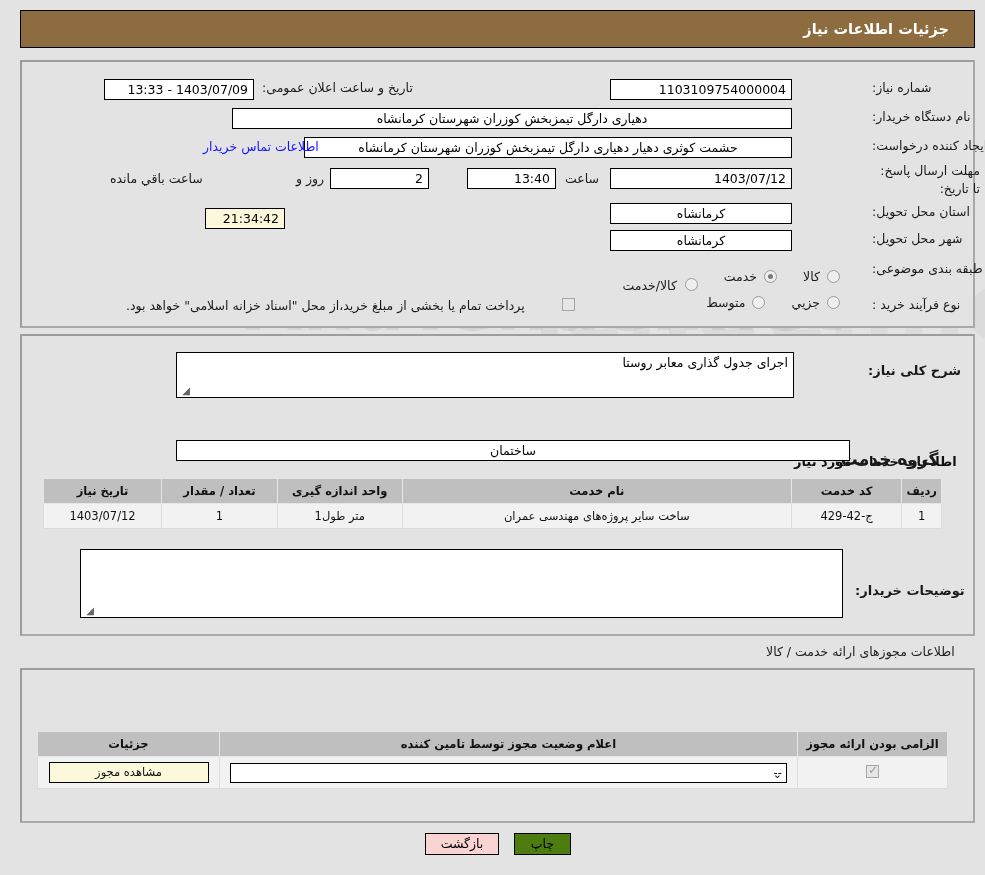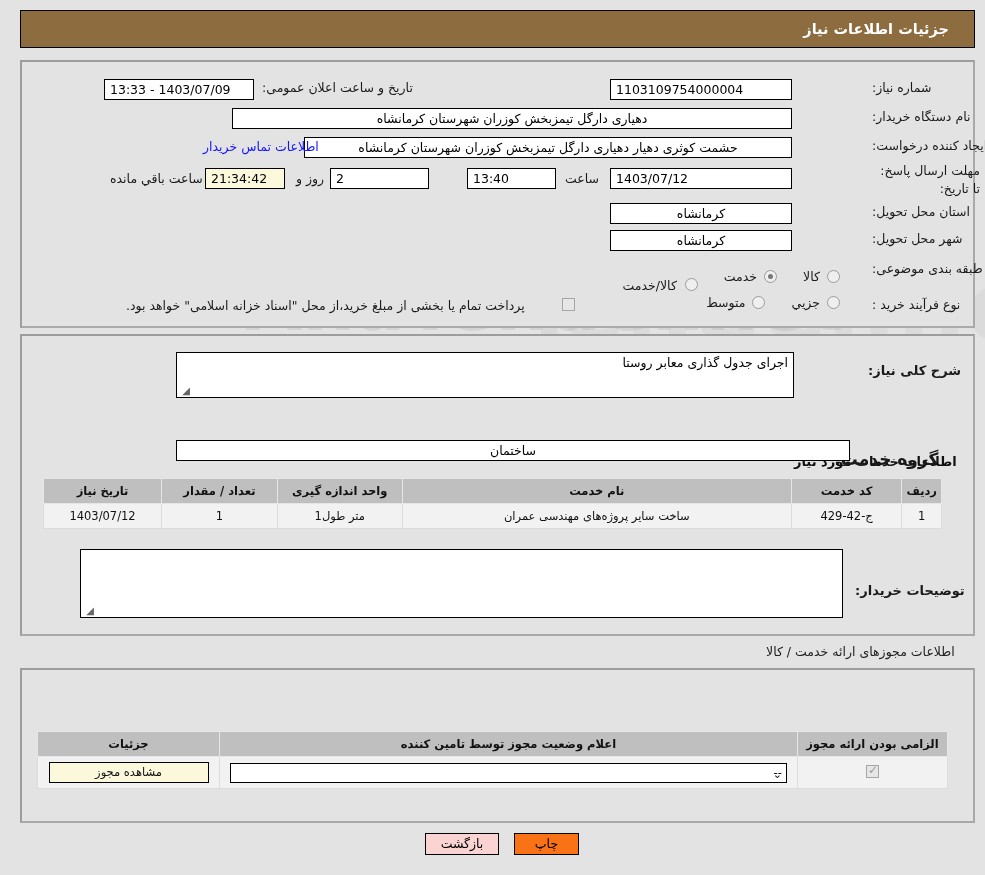--- a/index.html
+++ b/index.html
@@ -38,24 +38,24 @@
   #panel-main{left:20px;top:60px;width:955px;height:268px;}
   #panel-desc{left:20px;top:334px;width:955px;height:302px;}
   #panel-permits{left:20px;top:668px;width:955px;height:155px;}
 
   .row{position:absolute;display:flex;align-items:center;}
   .lbl{color:#1a1a1a;font-size:12.5px;white-space:nowrap;}
   .lbl-b{font-weight:bold;}
   .fld{
     background:#fff;border:1px solid #000;box-sizing:border-box;
     height:21px;line-height:19px;font-size:12.5px;
-    padding:0 5px;text-align:left;white-space:nowrap;overflow:hidden;
+    padding:0 5px;text-align:right;white-space:nowrap;overflow:hidden;
   }
   .fld.r{text-align:center;}
-  .fld.yellow{background:#fbf8dc;}
+  .fld.yellow{background:#fbf8dc;margin-top:40px;}
   .linklike{color:#1414ff;font-size:12.5px;white-space:nowrap;}
 
   
   .radio{
     width:13px;height:13px;border-radius:50%;
     border:1px solid #9a9a9a;background:#efefef;
     box-sizing:border-box;display:inline-block;position:relative;
   }
   .radio.on::after{
     content:"";position:absolute;left:3px;top:3px;
@@ -112,21 +112,21 @@
     background:#fbf8dc;border:1px solid #000;box-sizing:border-box;
     font-size:11.5px;height:21px;line-height:19px;text-align:center;
     cursor:pointer;
   }
   
   .footbtn{
     position:absolute;height:22px;line-height:20px;text-align:center;
     border:1px solid #000;box-sizing:border-box;font-size:12.5px;
     cursor:pointer;
   }
-  #btn-print{background:#f97316;left:514px;top:833px;width:65px;}
+  #btn-print{background:#4d7c0f;left:514px;top:833px;width:57px;}
   #btn-back{background:#f9d4d2;left:425px;top:833px;width:74px;}
 </style>
 </head>
 <body>
 
 <svg id="watermark" viewBox="0 0 985 875">
   <g opacity="0.18">
     <path d="M200 140 L250 158 L250 235 Q250 290 200 320 Q150 290 150 235 L150 158 Z" fill="none" stroke="#d99a9a" stroke-width="9"></path>
     <path d="M200 165 L232 178 L232 233 Q232 272 200 294 Q168 272 168 233 L168 178 Z" fill="#d99a9a" opacity="0.35"></path>
   </g>

